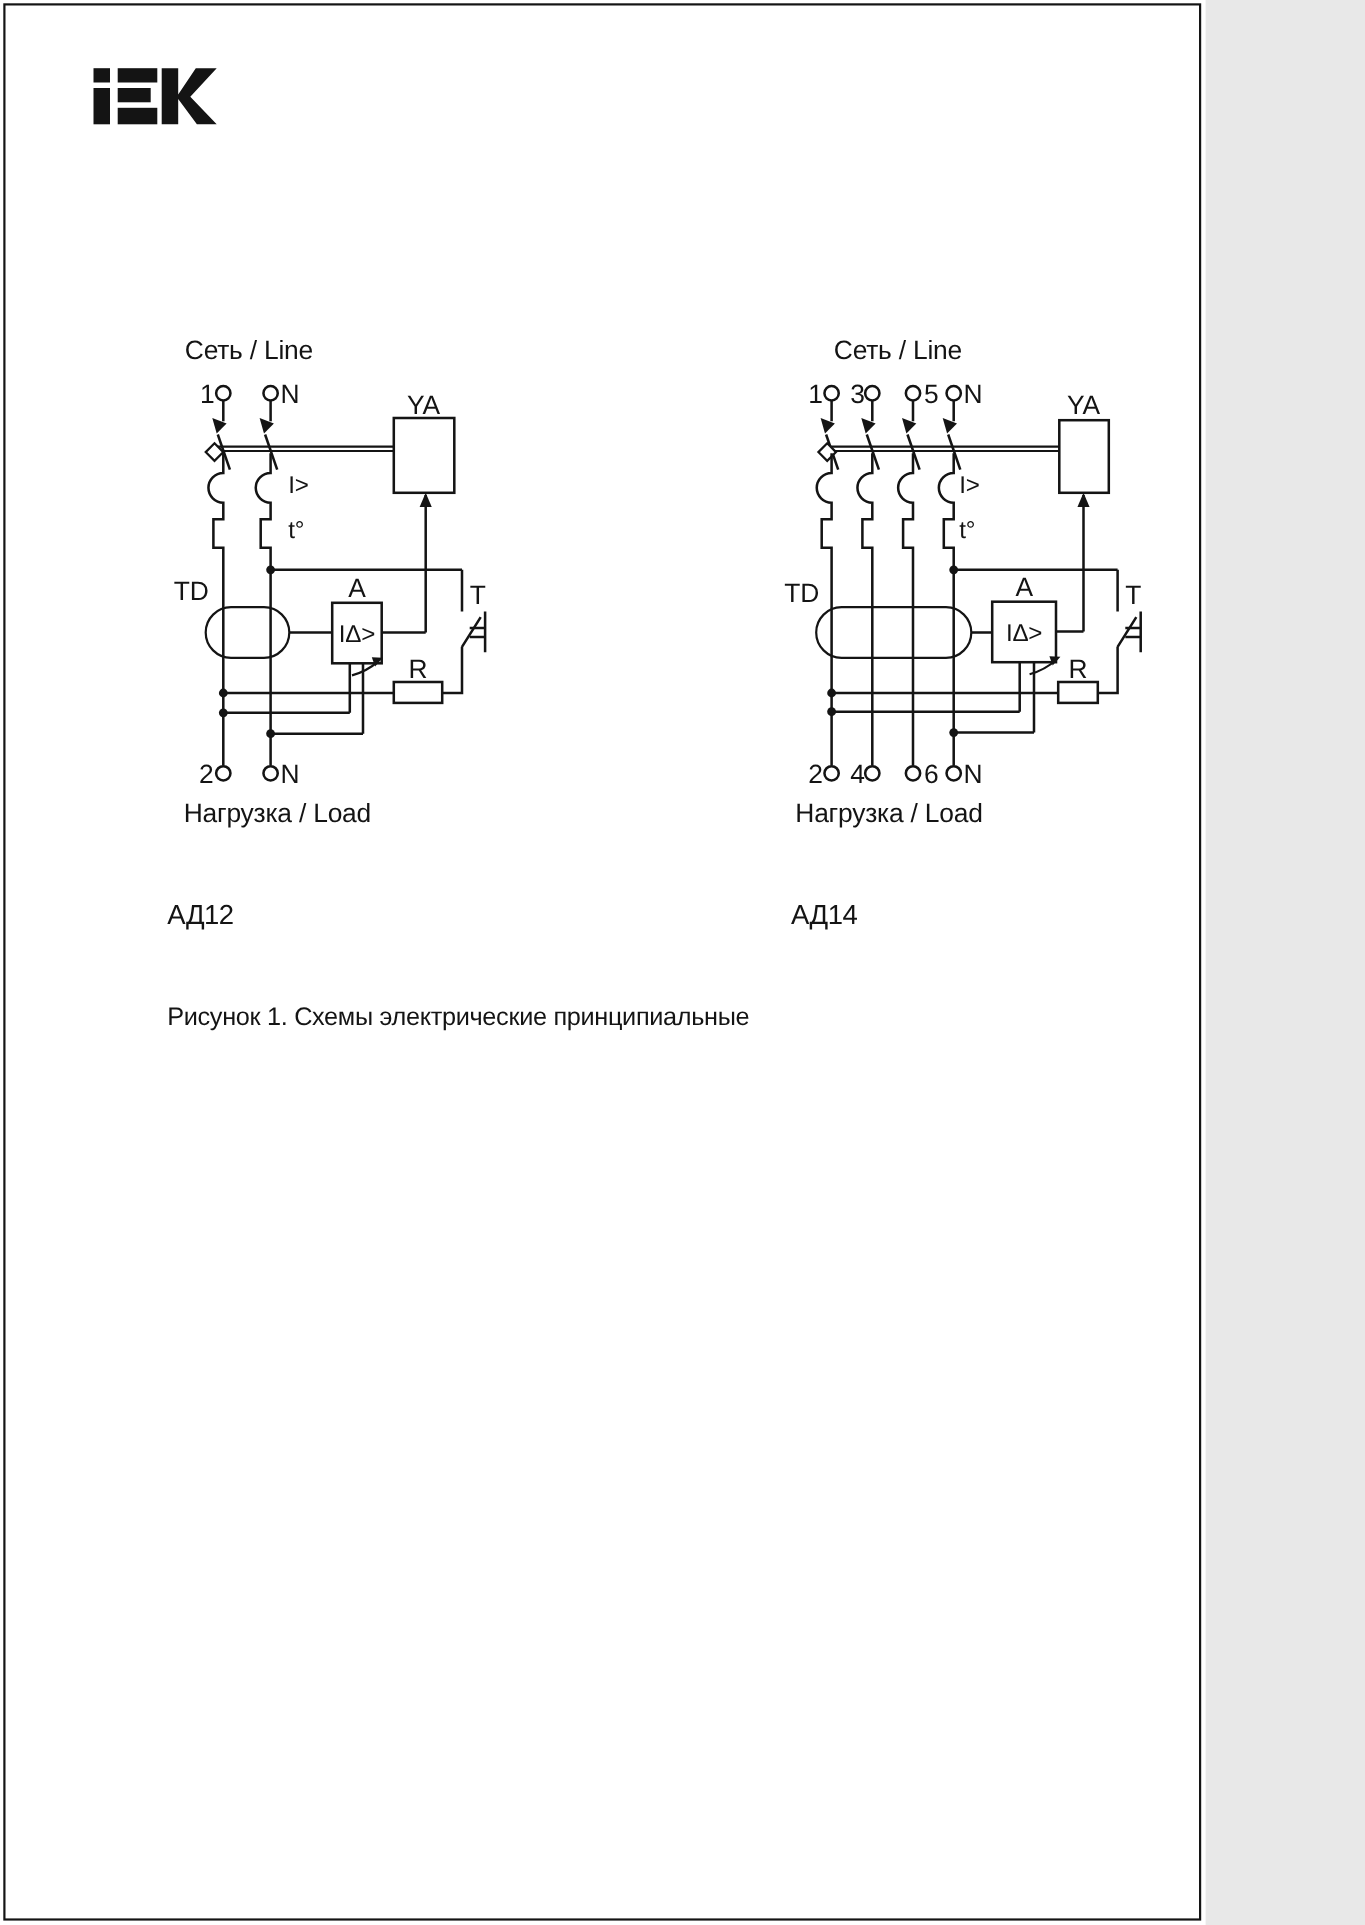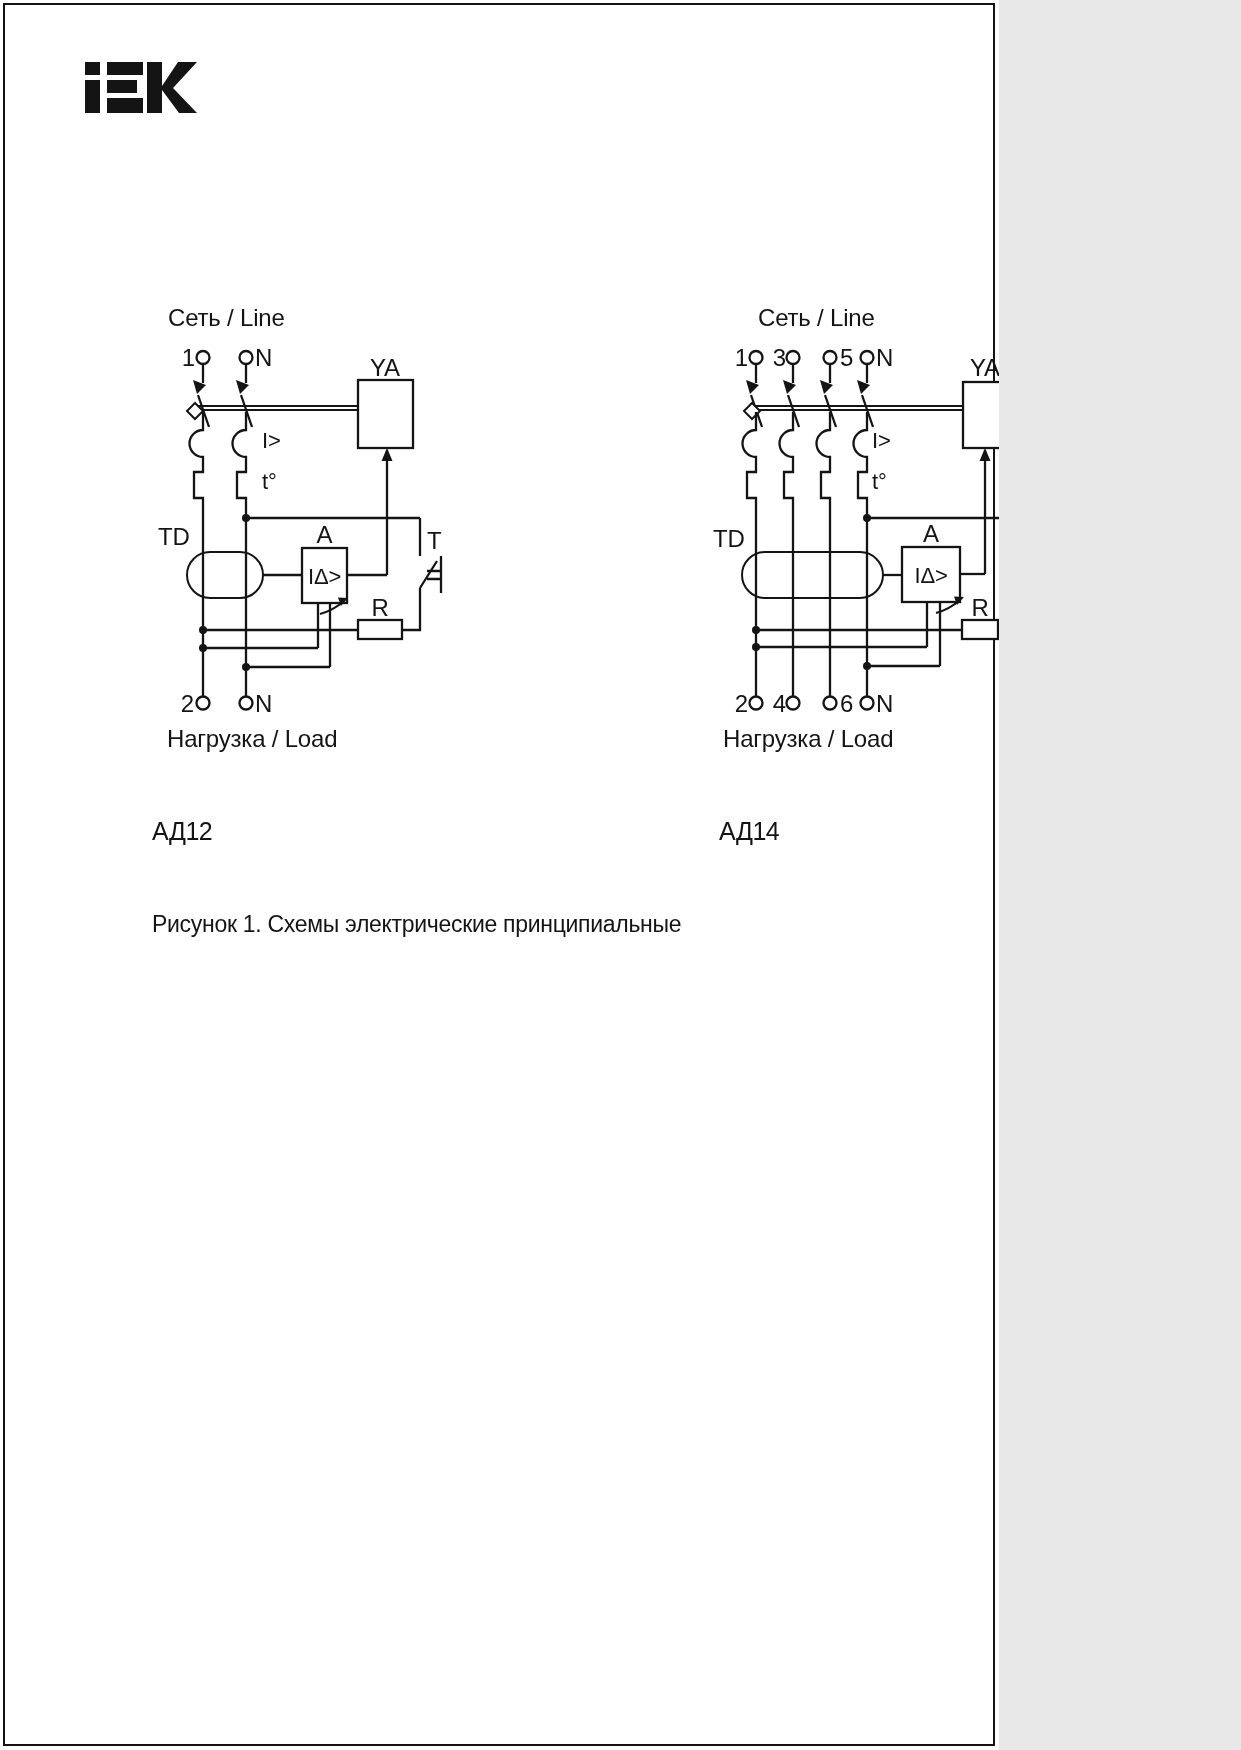--- a/index.html
+++ b/index.html
@@ -1,18 +1,18 @@
 <!DOCTYPE html>
 <html><head>
 <meta charset="utf-8">
 <style>
   html,body{margin:0;padding:0;background:#e8e8e8;}
   .page{
     position:relative;
-    width:999px;height:1750px;
+    width:1096px;height:1750px;
     background:#ffffff;
     font-family:"Liberation Sans","DejaVu Sans",sans-serif;
     overflow:hidden;
   }
   .page-border{
     position:absolute;
     left:3px;top:3px;right:4px;bottom:4px;
     border:2.5px solid #141414;
     pointer-events:none;
   }

